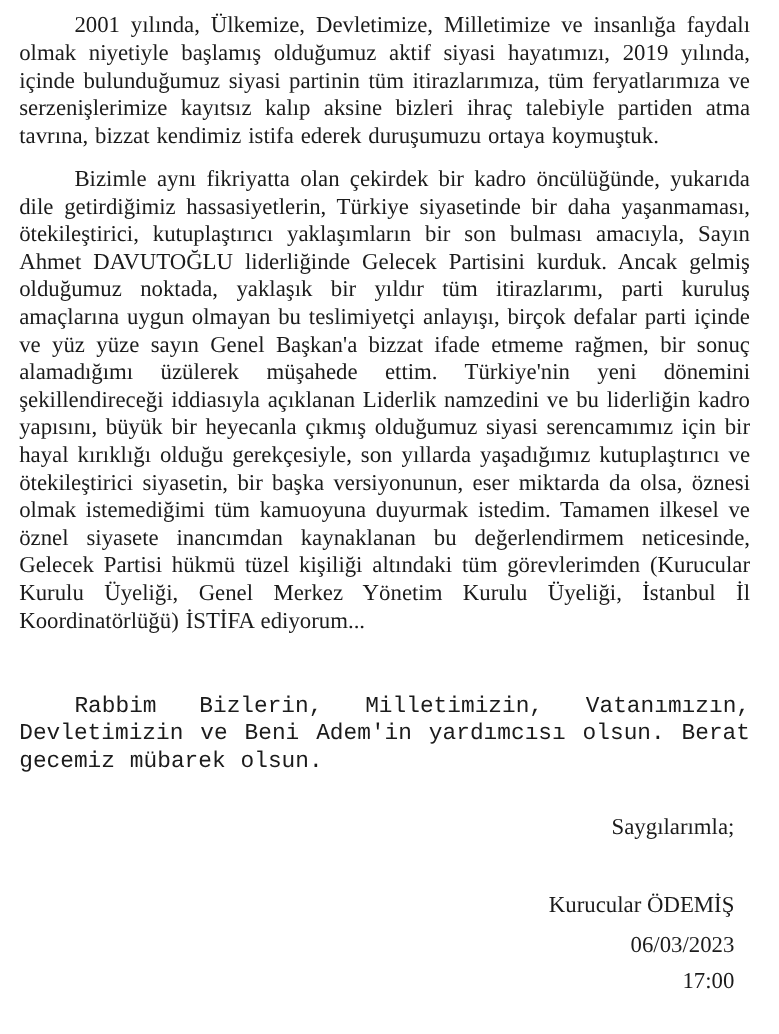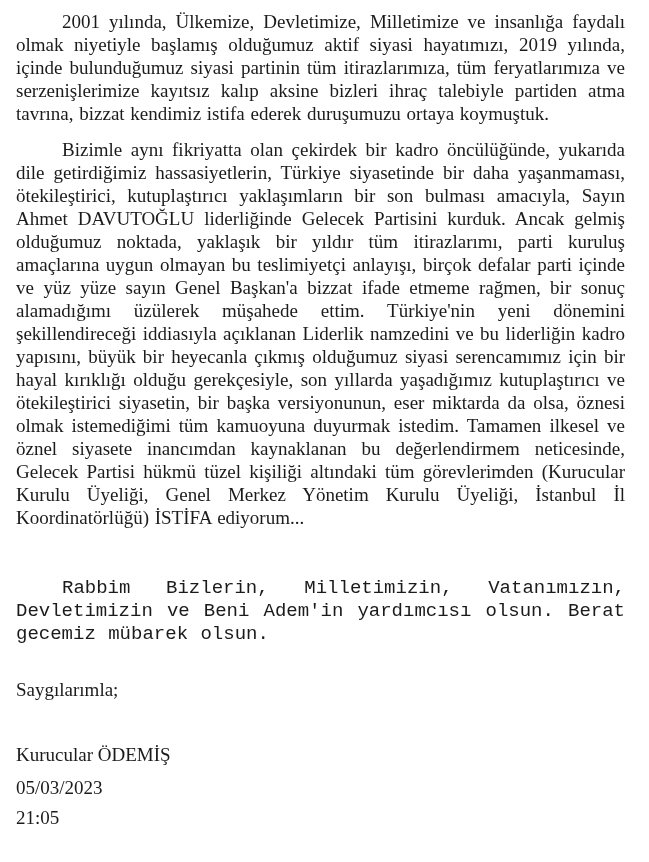--- a/index.html
+++ b/index.html
@@ -24,20 +24,21 @@
     margin: 0 0 13px 0;
     text-align: justify;
     text-indent: 46px;
     word-spacing: 1px;
   }
   .para-after-gap {
     margin-top: 48px;
     font-family: Liberation Mono, monospace;
   }
   .sig-block {
+    text-align: right;
     padding-right: 13px;
   }
   .closing {
     margin-top: 32px;
   }
   .signer {
     margin-top: 42px;
   }
   .sig-date {
     margin-top: 10px;
@@ -53,17 +54,17 @@
 
   <p class="para">2001 yılında, Ülkemize, Devletimize, Milletimize ve insanlığa faydalı olmak niyetiyle başlamış olduğumuz aktif siyasi hayatımızı, 2019 yılında, içinde bulunduğumuz siyasi partinin tüm itirazlarımıza, tüm feryatlarımıza ve serzenişlerimize kayıtsız kalıp aksine bizleri ihraç talebiyle partiden atma tavrına, bizzat kendimiz istifa ederek duruşumuzu ortaya koymuştuk.</p>
 
   <p class="para">Bizimle aynı fikriyatta olan çekirdek bir kadro öncülüğünde, yukarıda dile getirdiğimiz hassasiyetlerin, Türkiye siyasetinde bir daha yaşanmaması, ötekileştirici, kutuplaştırıcı yaklaşımların bir son bulması amacıyla, Sayın Ahmet DAVUTOĞLU liderliğinde Gelecek Partisini kurduk. Ancak gelmiş olduğumuz noktada, yaklaşık bir yıldır tüm itirazlarımı, parti kuruluş amaçlarına uygun olmayan bu teslimiyetçi anlayışı, birçok defalar parti içinde ve yüz yüze sayın Genel Başkan'a bizzat ifade etmeme rağmen, bir sonuç alamadığımı üzülerek müşahede ettim. Türkiye'nin yeni dönemini şekillendireceği iddiasıyla açıklanan Liderlik namzedini ve bu liderliğin kadro yapısını, büyük bir heyecanla çıkmış olduğumuz siyasi serencamımız için bir hayal kırıklığı olduğu gerekçesiyle, son yıllarda yaşadığımız kutuplaştırıcı ve ötekileştirici siyasetin, bir başka versiyonunun, eser miktarda da olsa, öznesi olmak istemediğimi tüm kamuoyuna duyurmak istedim. Tamamen ilkesel ve öznel siyasete inancımdan kaynaklanan bu değerlendirmem neticesinde, Gelecek Partisi hükmü tüzel kişiliği altındaki tüm görevlerimden (Kurucular Kurulu Üyeliği, Genel Merkez Yönetim Kurulu Üyeliği, İstanbul İl Koordinatörlüğü) İSTİFA ediyorum...</p>
 
   <p class="para para-after-gap">Rabbim Bizlerin, Milletimizin, Vatanımızın, Devletimizin ve Beni Adem'in yardımcısı olsun. Berat gecemiz mübarek olsun.</p>
 
   <div class="sig-block">
     <div class="closing">Saygılarımla;</div>
     <div class="signer">Kurucular ÖDEMİŞ</div>
-    <div class="sig-date">05/03/2023</div>
-    <div class="sig-time">21:05</div>
+    <div class="sig-date">06/03/2023</div>
+    <div class="sig-time">17:00</div>
   </div>
 
 </div>
 
 </body></html>

